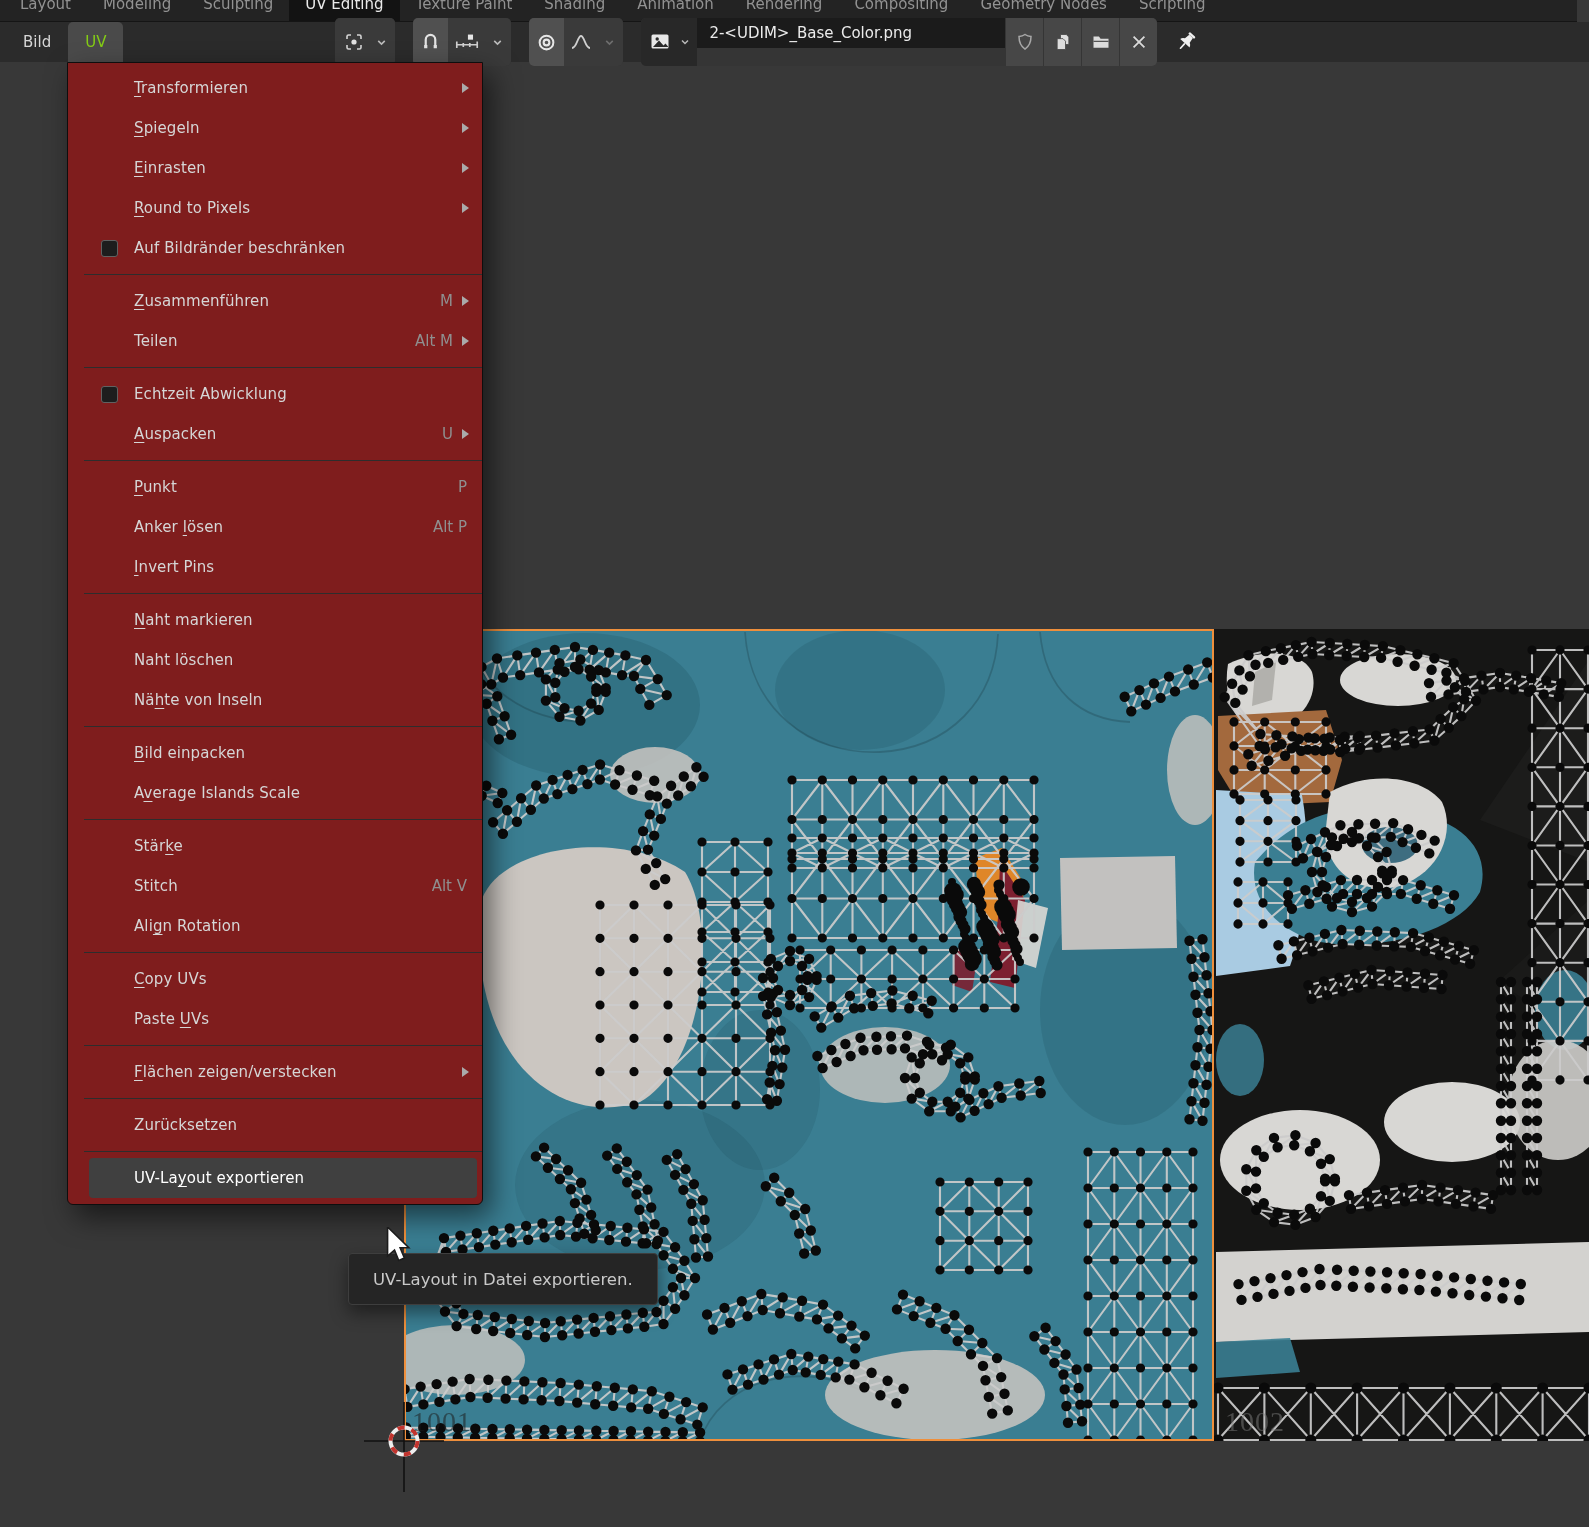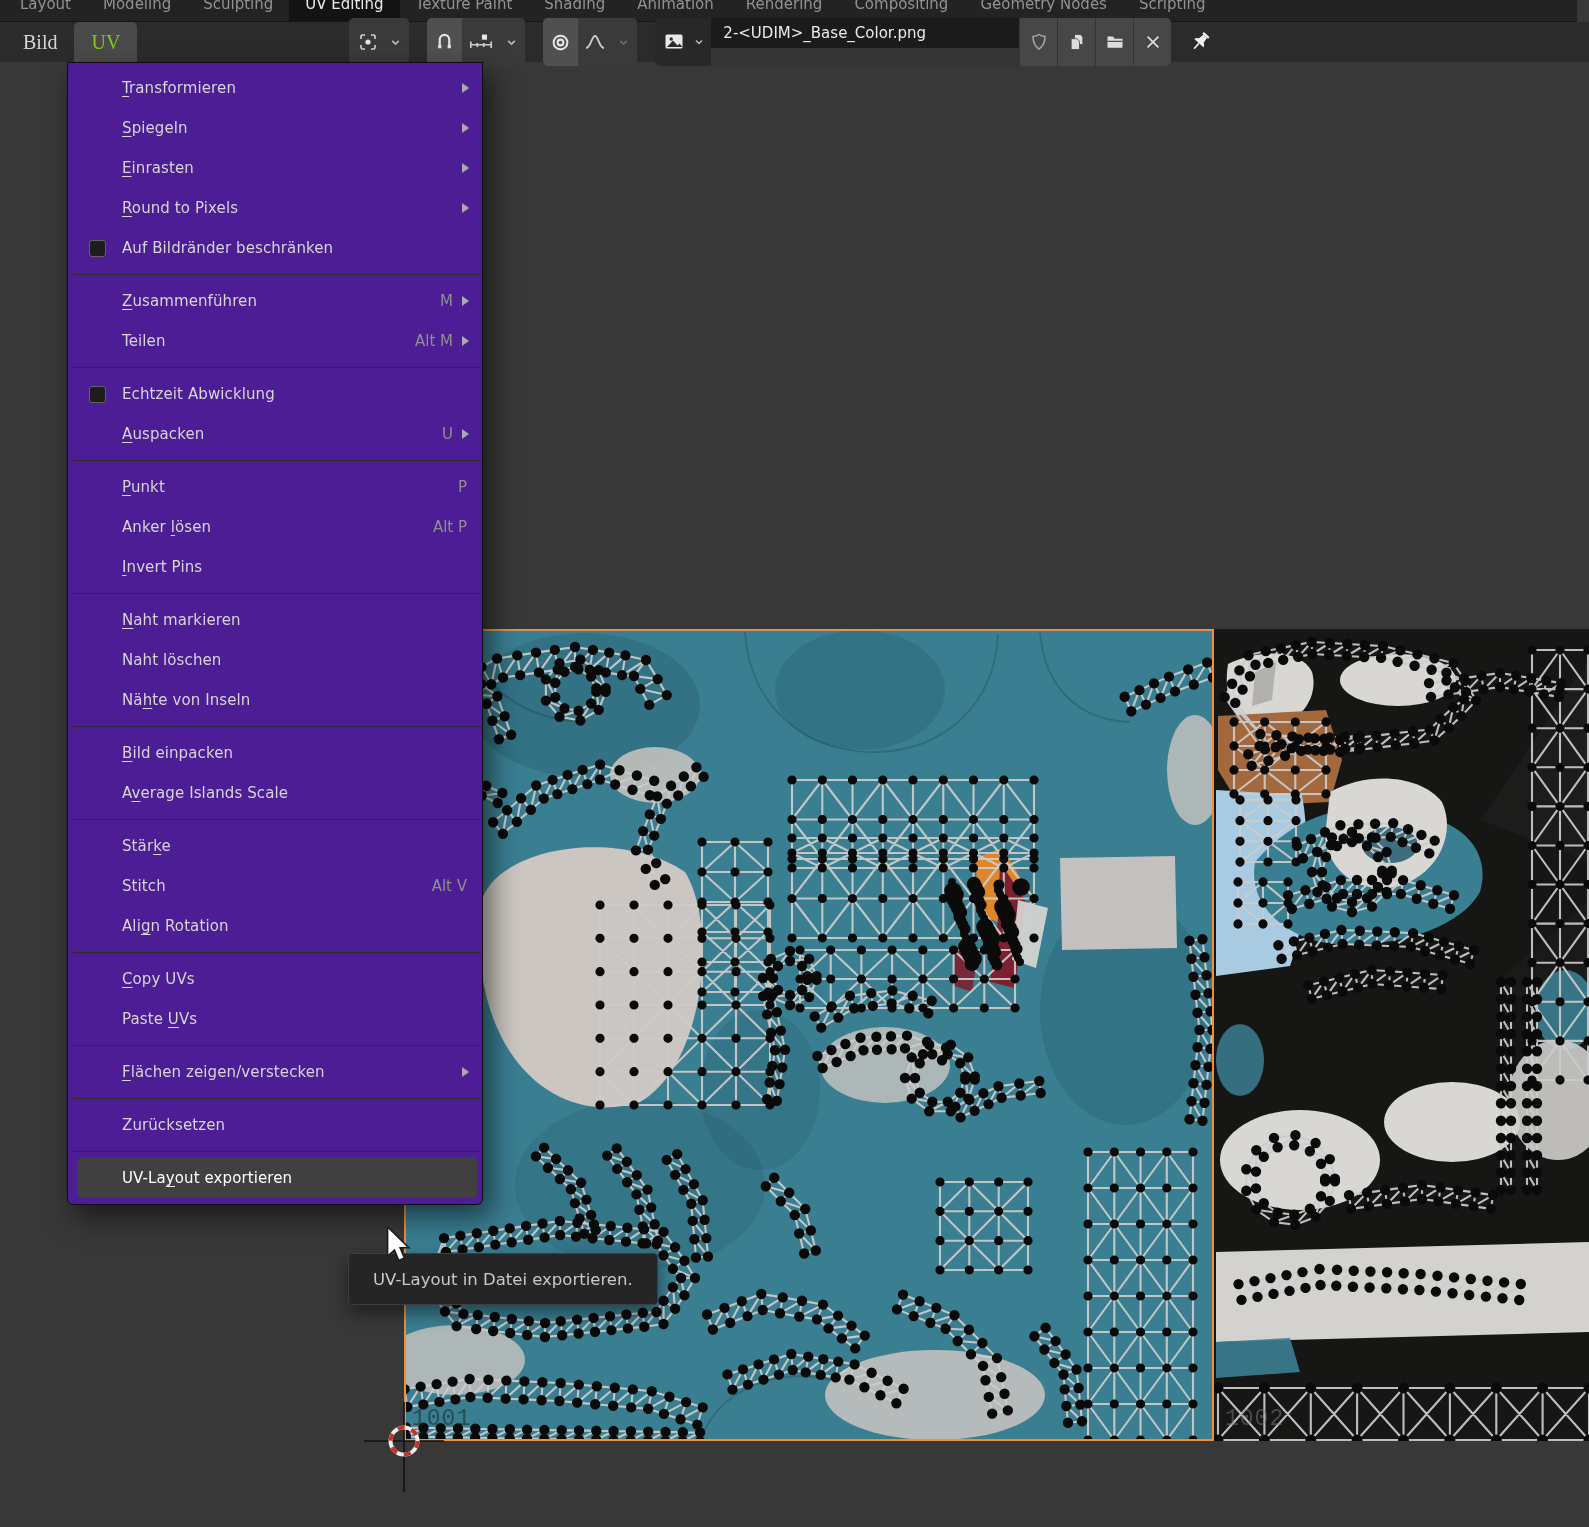--- a/index.html
+++ b/index.html
@@ -19,22 +19,22 @@
     height:36px; line-height:36px; margin-top:-14px; padding:0 16px;
     font-size:15px; color:#929292; border-radius:6px 6px 0 0; white-space:nowrap;
   }
   .tab.active { background:#131313; color:#eaeaea; }
   
   .header {
     position:absolute; top:22px; left:0; right:0; height:40px;
     background:#2b2b2b; display:flex; align-items:center; z-index:10;
   }
   .menu-btn {
-    font-size:20px; color:#d6d6d6; padding:0 17px; height:40px;
-    display:flex; align-items:center; border-radius:5px 5px 0 0;font-family:Liberation Serif, serif;
+    font-size:15px; color:#d6d6d6; padding:0 17px; height:40px;
+    display:flex; align-items:center; border-radius:5px 5px 0 0;
   }
   .menu-btn.open { background:#4a4a4a; color:#84cc16; }
   .tool-group {
     display:flex; align-items:stretch; background:#353535; border-radius:5px;
     height:48px; overflow:hidden;
   }
   .tool-seg { display:flex; align-items:center; justify-content:center; padding:0 5px; }
   .tool-seg.active { background:#505050; }
   .tool-seg.darker { background:#3a3a3a; }
   svg.ic { display:block; }
@@ -42,22 +42,22 @@
     background:#1b1b1b; color:#ebebeb; font-size:15px; height:30px;
     display:flex; align-items:center; padding:0 12px; min-width:308px;
   }
   .img-btn {
     width:37px; background:#474747; display:flex; align-items:center;
     justify-content:center; margin-left:1px;
   }
   
   .uv-menu {
     position:absolute; left:67px; top:62px; width:416px;
-    background:#4c1d95; border:1px solid #0e0e0e; border-radius:0 0 6px 6px;
-    padding:5px 0 6px 4px; z-index:20; box-shadow:8px 12px 28px rgba(0,0,0,.55);text-align:center;
+    background:#7f1d1d; border:1px solid #0e0e0e; border-radius:0 0 6px 6px;
+    padding:5px 0 6px 16px; z-index:20; box-shadow:8px 12px 28px rgba(0,0,0,.55);text-align:center;
   }
   .mi {
     height:40px; display:flex; align-items:center; margin:0 5px; padding:0 8px 0 12px;
     font-size:15px; color:#d6d6d6; border-radius:4px; white-space:nowrap;
   }
   .mi.hl { background:#404040; color:#ffffff; }
   .mi .slot { width:33px; flex:none; display:flex; align-items:center; }
   .mi .cb {
     width:17px; height:17px; border:1px solid #616161; border-radius:3px;
     background:#1d1d1d;
@@ -75,22 +75,22 @@
   
   .tooltip {
     position:absolute; left:348px; top:1253px; height:52px; padding:0 24px;
     background:#252525; border:1px solid #3e3e3e; border-radius:4px;
     display:flex; align-items:center; font-size:16.5px; color:#c9c9c9;
     z-index:30; box-shadow:0 8px 18px rgba(0,0,0,.45); white-space:nowrap;
   }
   
   #canvas { position:absolute; left:0; top:0; z-index:1; }
   .udim {
-    position:absolute; font-size:23px; z-index:2; letter-spacing:1px;
-    font-family:Liberation Mono, monospace;
+    position:absolute; font-size:28px; z-index:2; letter-spacing:1px;
+    font-family:Liberation Serif, serif;
   }
   #udim1 { left:412px; top:1406px; color:rgba(30,30,30,.55); }
   #udim2 { left:1225px; top:1406px; color:rgba(125,125,125,.5); }
   #mouse-cursor { position:absolute; left:386px; top:1227px; z-index:40; }
 </style>
 </head>
 <body>
 
 <div class="topbar">
     <div class="tab">Layout</div>

